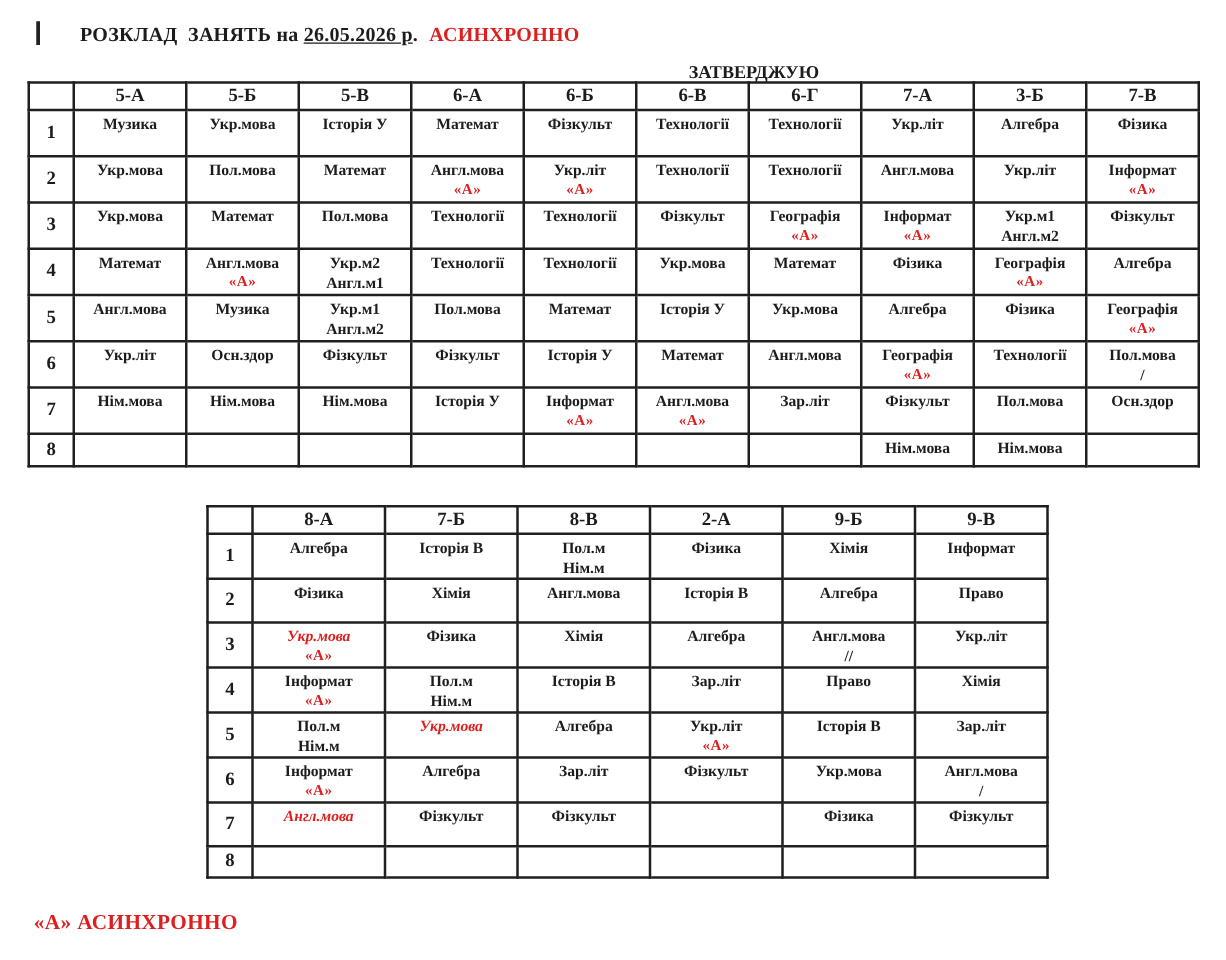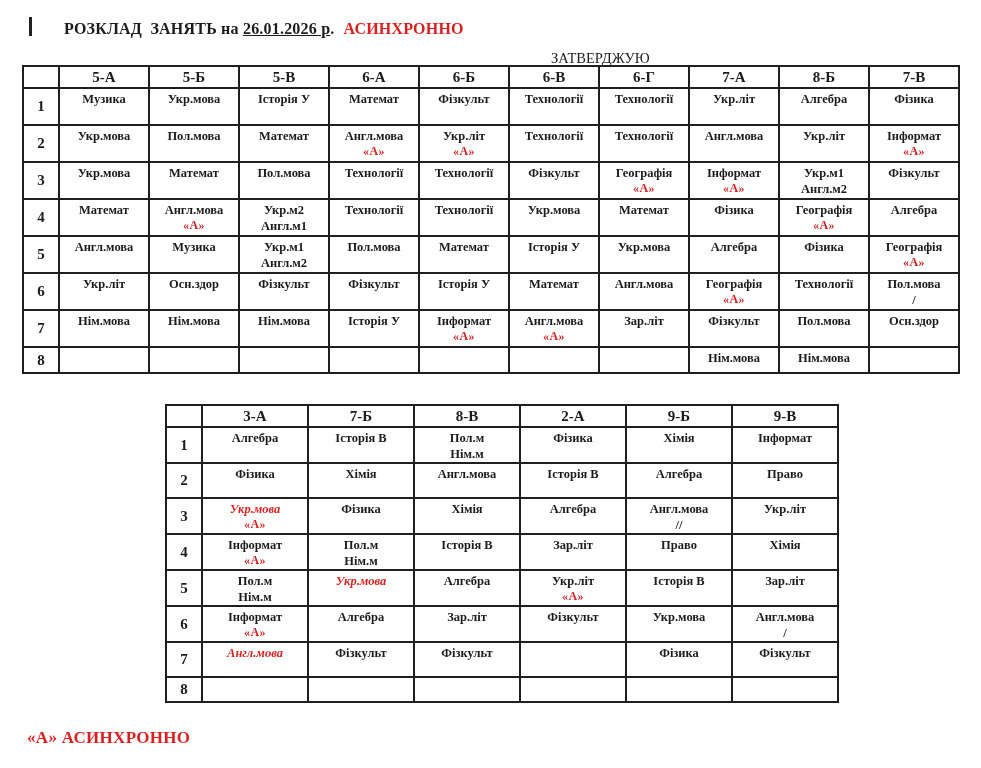--- a/index.html
+++ b/index.html
@@ -11,21 +11,21 @@
     overflow:hidden;
   }
   .vbar{ position:absolute; left:29px; top:17px; width:3px; height:19px; background:#222; }
   .title{
     position:absolute; left:64px; top:20px; font-size:16px; font-weight:bold;
     white-space:pre-wrap; letter-spacing:.2px;
   }
   .title .u{ text-decoration:underline; }
   .red{ color:var(--red); }
   .title .mode{ margin-left:9px; font-weight:bold; }
-  .approve{ position:absolute; left:551px; top:6px; font-size:14.5px; font-weight:normal; line-height:21px; white-space:pre-wrap; }
+  .approve{ position:absolute; left:551px; top:6px; font-size:14.5px; font-weight:bold; line-height:21px; white-space:pre-wrap; }
   .footer-note{ position:absolute; left:27px; top:728px; font-size:17px; font-weight:bold; letter-spacing:.3px; }
 
   .tbl{ position:absolute; }
   .tbl-1{ left:22px; top:65px; }
   .tbl-2{ left:165px; top:404px; }
 
   table.sched{ border-collapse:collapse; table-layout:fixed; }
   table.sched th, table.sched td{ border:2px solid #1f1f1f; padding:0; }
   .tbl-1 col.c-num{ width:36px; } .tbl-1 col.c-cls{ width:90px; }
   .tbl-2 col.c-num{ width:36px; } .tbl-2 col.c-cls{ width:106px; }
@@ -42,21 +42,21 @@
   .s-async{ color:var(--red); font-size:12px; letter-spacing:.5px; }
   .s-red-italic{ color:var(--red); font-style:italic; }
 </style>
 </head>
 <body>
 
 <div>
 
   <div class="vbar"></div>
 
-  <div class="title"><span>РОЗКЛАД  ЗАНЯТЬ на </span><span class="u">26.01.2026 р</span><span>.</span><span class="red mode">АСИНХРОННО</span>
+  <div class="title"><span>РОЗКЛАД  ЗАНЯТЬ на </span><span class="u">26.05.2026 р</span><span>.</span><span class="red mode">АСИНХРОННО</span>
   </div>
 
   <div class="approve">
     <div>ЗАТВЕРДЖУЮ</div>
   </div>
 
   <div class="tbl tbl-1">
       <table class="sched">
         <colgroup>
           <col class="c-num">
@@ -75,21 +75,21 @@
           <tr>
             <th></th>
             <th class="cls-h">5-А</th>
             <th class="cls-h">5-Б</th>
             <th class="cls-h">5-В</th>
             <th class="cls-h">6-А</th>
             <th class="cls-h">6-Б</th>
             <th class="cls-h">6-В</th>
             <th class="cls-h">6-Г</th>
             <th class="cls-h">7-А</th>
-            <th class="cls-h">8-Б</th>
+            <th class="cls-h">3-Б</th>
             <th class="cls-h">7-В</th>
           </tr>
         </thead>
         <tbody>
           <tr>
             <th class="num">1</th>
             <td>
               <div class="line">Музика</div>
             </td>
             <td>
@@ -360,21 +360,21 @@
           <col class="c-cls">
           <col class="c-cls">
           <col class="c-cls">
           <col class="c-cls">
           <col class="c-cls">
           <col class="c-cls">
         </colgroup>
         <thead>
           <tr>
             <th></th>
-            <th class="cls-h">3-А</th>
+            <th class="cls-h">8-А</th>
             <th class="cls-h">7-Б</th>
             <th class="cls-h">8-В</th>
             <th class="cls-h">2-А</th>
             <th class="cls-h">9-Б</th>
             <th class="cls-h">9-В</th>
           </tr>
         </thead>
         <tbody>
           <tr>
             <th class="num">1</th>

